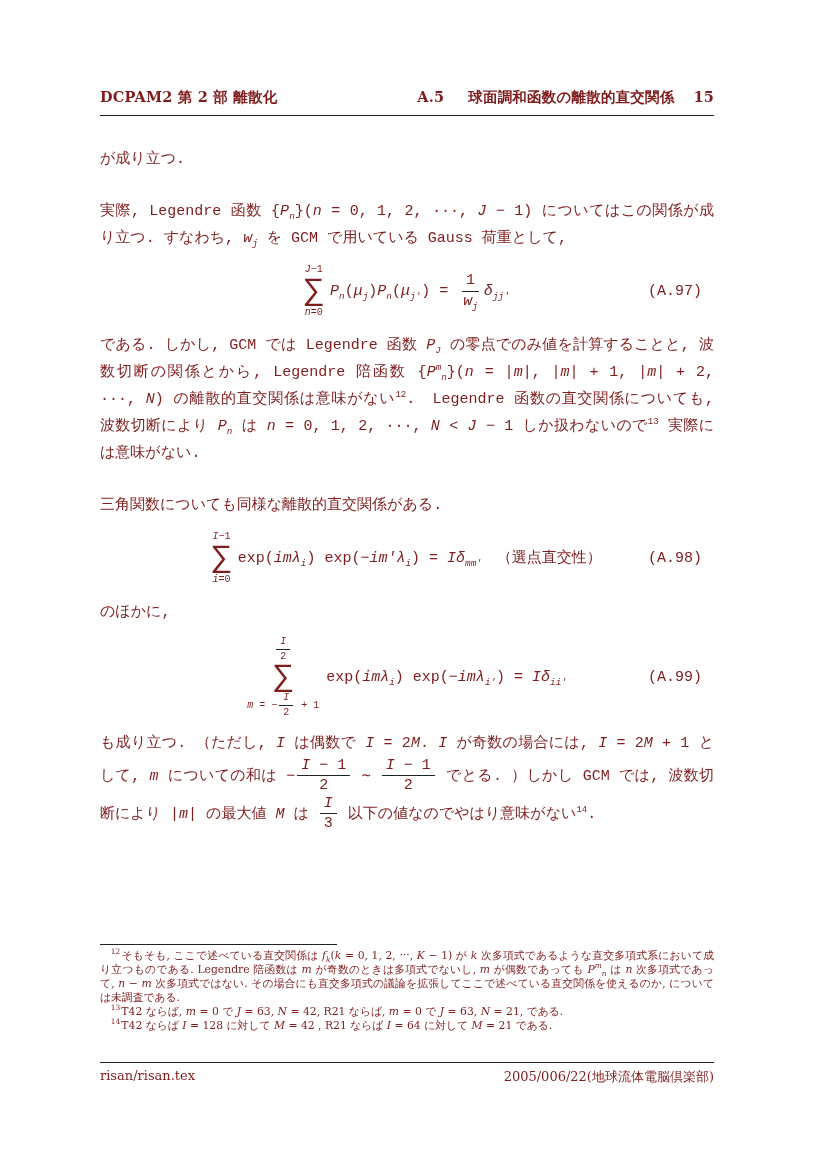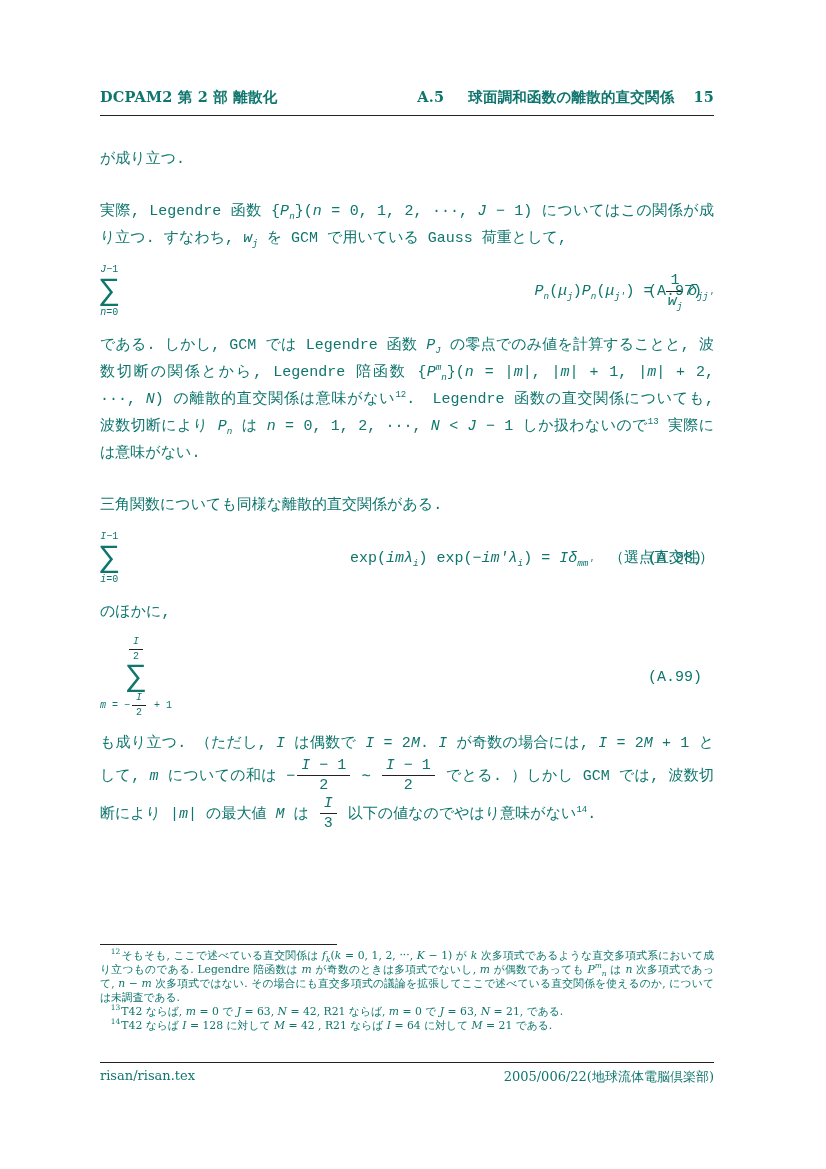--- a/index.html
+++ b/index.html
@@ -1,21 +1,21 @@
 <!DOCTYPE html>
 <html><head>
 <meta charset="utf-8">
 <style>
   html, body { margin: 0; padding: 0; background: #ffffff; }
   .page {
     position: relative;
     width: 826px;
     height: 1169px;
     background: #ffffff;
-    color: #0f766e;
+    color: #7f1d1d;
     font-family: "DejaVu Serif", serif;
     overflow: hidden;
   }
   
   .header {
     position: absolute;
     top: 88px; left: 100px; width: 614px;
     display: flex;
     justify-content: space-between;
     align-items: baseline;
@@ -60,21 +60,21 @@
     text-align: center;
     margin: 0 2px;
   }
   .fnum { border-bottom: 1px solid #222; padding: 0 4px 1px; }
   .fden { padding: 1px 4px 0; }
   
   .equation {
     position: relative;
     display: flex;
     align-items: center;
-    justify-content: space-between;
+    justify-content: center;
     margin: 10px 0 12px;
     min-height: 58px;
     text-align: left;
   }
   .sum {
     display: inline-flex;
     flex-direction: column;
     align-items: center;
     vertical-align: middle;
   }
@@ -166,20 +166,21 @@
         <span class="lim"><span class="frac">
               <span class="fnum"><span class="seg-m">I</span></span>
               <span class="fden"><span class="seg-r">2</span></span>
             </span></span>
         <span class="sigma">∑</span>
         <span class="lim"><span class="seg-m">m</span><span class="seg-r"> = −</span><span class="frac">
               <span class="fnum"><span class="seg-m">I</span></span>
               <span class="fden"><span class="seg-r">2</span></span>
             </span><span class="seg-r"> + 1</span></span>
       </span>
+      <span class="eqbody"><span class="seg-r">exp(</span><span class="seg-m">imλ</span><sub class="seg-msub">i</sub><span class="seg-r">) exp(−</span><span class="seg-m">imλ</span><sub class="seg-msub">i′</sub><span class="seg-r">) = </span><span class="seg-m">I</span><span class="seg-m">δ</span><sub class="seg-msub">ii′</sub></span>
       <span class="eqno">(A.99)</span>
     </div>
 
     <p class="para"><span class="seg-t">も成り立つ. （ただし, </span><span class="seg-m">I</span><span class="seg-t"> は偶数で </span><span class="seg-m">I</span><span class="seg-r"> = 2</span><span class="seg-m">M</span><span class="seg-r">.</span><span class="seg-t"> </span><span class="seg-m">I</span><span class="seg-t"> が奇数の場合には, </span><span class="seg-m">I</span><span class="seg-r"> = 2</span><span class="seg-m">M</span><span class="seg-r"> + 1</span><span class="seg-t"> として, </span><span class="seg-m">m</span><span class="seg-t"> についての和は </span><span class="seg-r">−</span><span class="frac">
           <span class="fnum"><span class="seg-m">I</span><span class="seg-r"> − 1</span></span>
           <span class="fden"><span class="seg-r">2</span></span>
         </span><span class="seg-r"> ∼ </span><span class="frac">
           <span class="fnum"><span class="seg-m">I</span><span class="seg-r"> − 1</span></span>
           <span class="fden"><span class="seg-r">2</span></span>
         </span><span class="seg-t"> でとる. ）しかし GCM では, 波数切断により </span><span class="seg-r">|</span><span class="seg-m">m</span><span class="seg-r">|</span><span class="seg-t"> の最大値 </span><span class="seg-m">M</span><span class="seg-t"> は </span><span class="frac">

